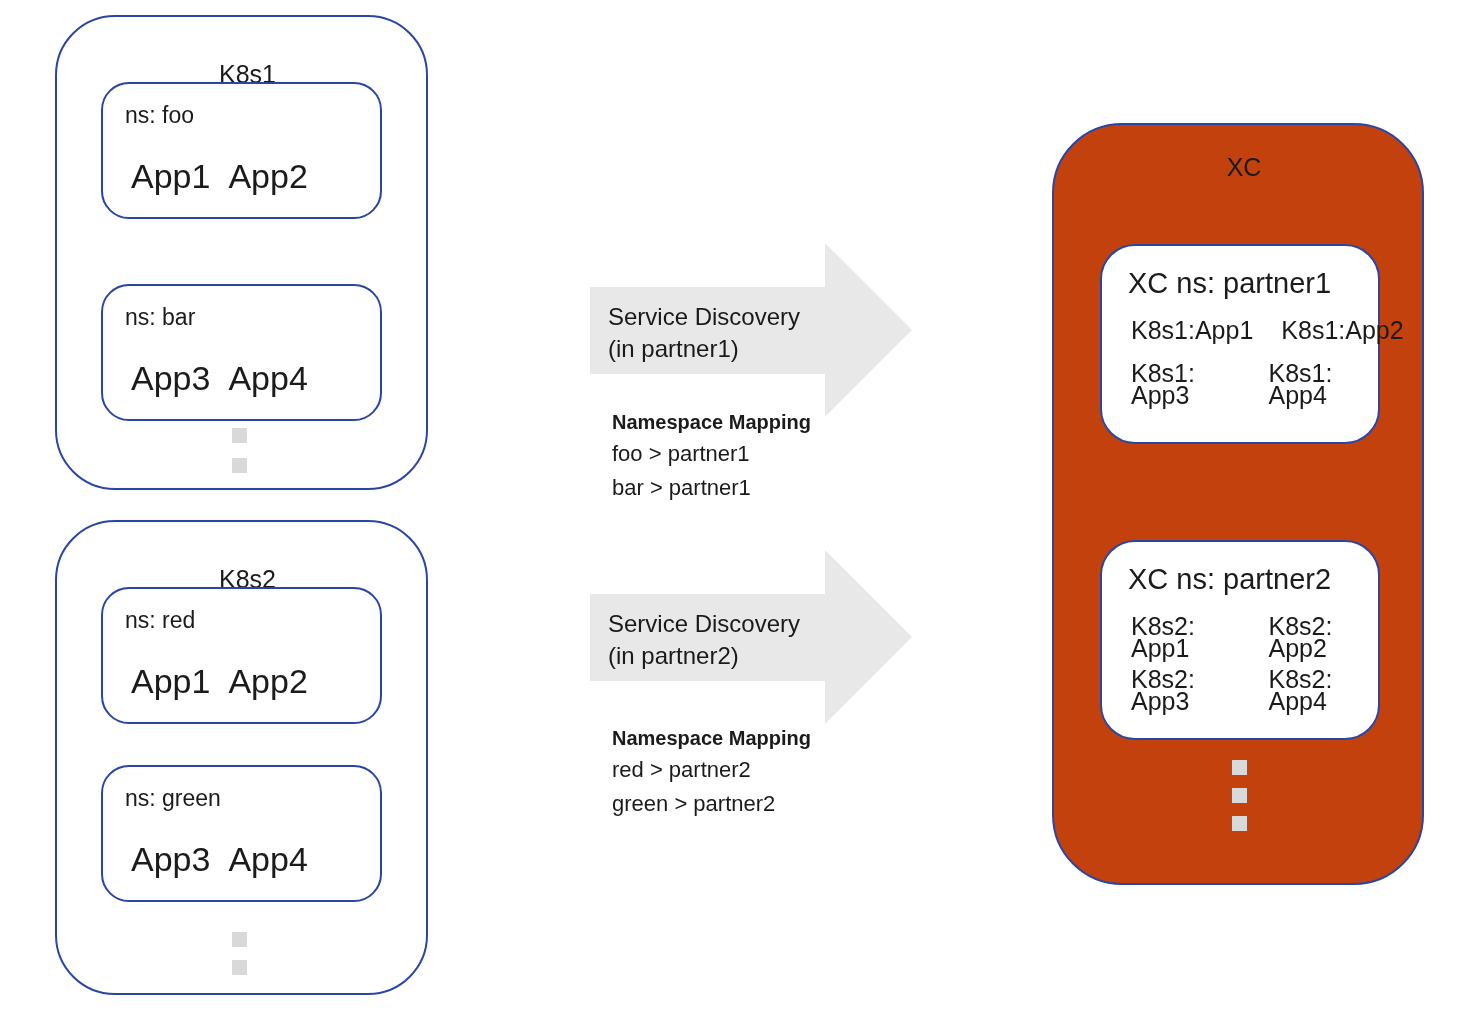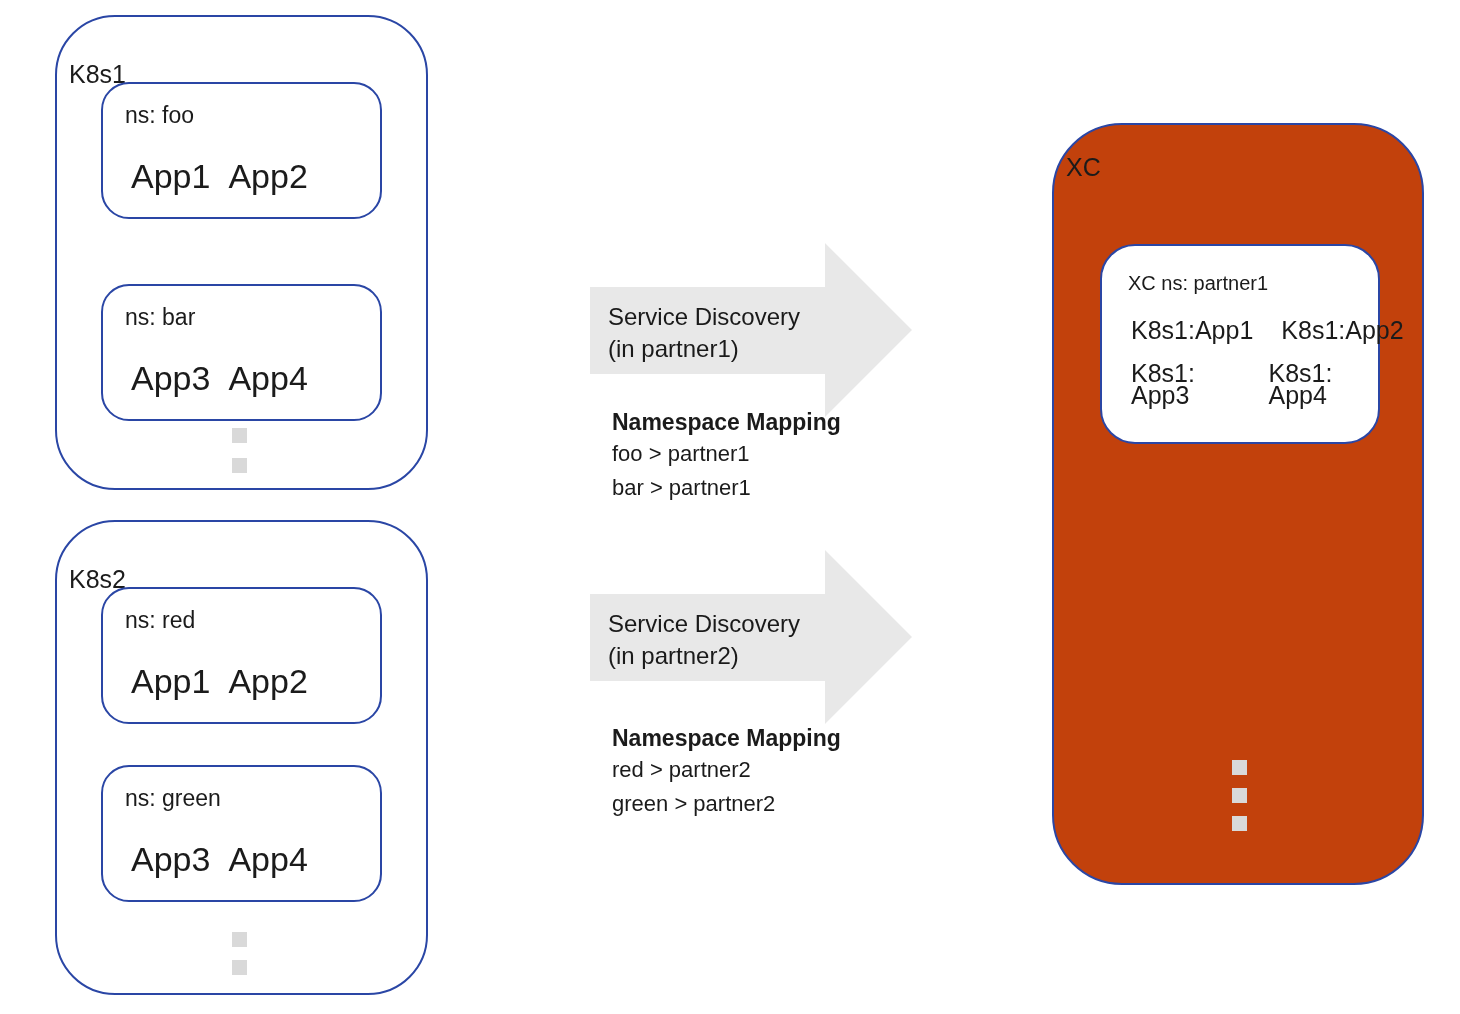--- a/index.html
+++ b/index.html
@@ -31,21 +31,21 @@
     position: absolute;
     left: 1052px; top: 123px;
     width: 372px; height: 762px;
     border: 2px solid var(--border-blue);
     border-radius: 70px;
     background: #c2410c;
   }
   .cluster-title {
     position: absolute;
     left: 0; top: 42px; width: 100%;
-    text-align: left;
+    text-align: center;
     font-size: 25px; line-height: 30px;
     color: var(--text);
     padding-left: 12px;
   }
   .xc-title { top: 27px; }
 
   
   .ns-box {
     position: absolute;
     left: 44px;
@@ -71,21 +71,21 @@
     position: absolute;
     left: 46px;
     width: 280px; height: 200px;
     border: 2px solid var(--border-blue);
     border-radius: 35px;
     background: #ffffff;
   }
   .xc-ns-label {
     position: absolute;
     left: 26px; top: 22px;
-    font-size: 20px; line-height: 30px;
+    font-size: 29px; line-height: 30px;
   }
   .xc-row {
     position: absolute;
     left: 29px;
     display: flex; gap: 28px;
     font-size: 25px; line-height: 22px;
   }
 
   
   .dot {
@@ -104,21 +104,21 @@
   .arrow-text {
     position: absolute;
     left: 18px; top: 58px;
     font-size: 24px; line-height: 32px;
     color: #1A1A1A;
   }
 
   
   .mapping { position: absolute; }
   .mapping-title {
-    font-size: 23px; line-height: 30px;
+    font-size: 20px; line-height: 30px;
     font-weight: bold;
     margin: 0;
   }
   .mapping-line {
     font-size: 22px; line-height: 34px;
   }
 </style>
 </head>
 <body>
 
@@ -202,19 +202,30 @@
       <div class="xc-row" style="top:73px;">
         <span>K8s1:App1</span>
         <span>K8s1:App2</span>
       </div>
       <div class="xc-row" style="top:116px;">
         <span>K8s1: App3</span>
         <span>K8s1: App4</span>
       </div>
     </div>
 
+    <div class="xc-ns-box" style="top:415px;">
+      <div class="xc-ns-label">XC ns: partner2</div>
+      <div class="xc-row" style="top:73px;">
+        <span>K8s2: App1</span>
+        <span>K8s2: App2</span>
+      </div>
+      <div class="xc-row" style="top:126px;">
+        <span>K8s2: App3</span>
+        <span>K8s2: App4</span>
+      </div>
+    </div>
 
     <div class="dot" style="left:178px; top:635px;"></div>
     <div class="dot" style="left:178px; top:663px;"></div>
     <div class="dot" style="left:178px; top:691px;"></div>
   </div>
 
 </div>
 
 </body></html>

